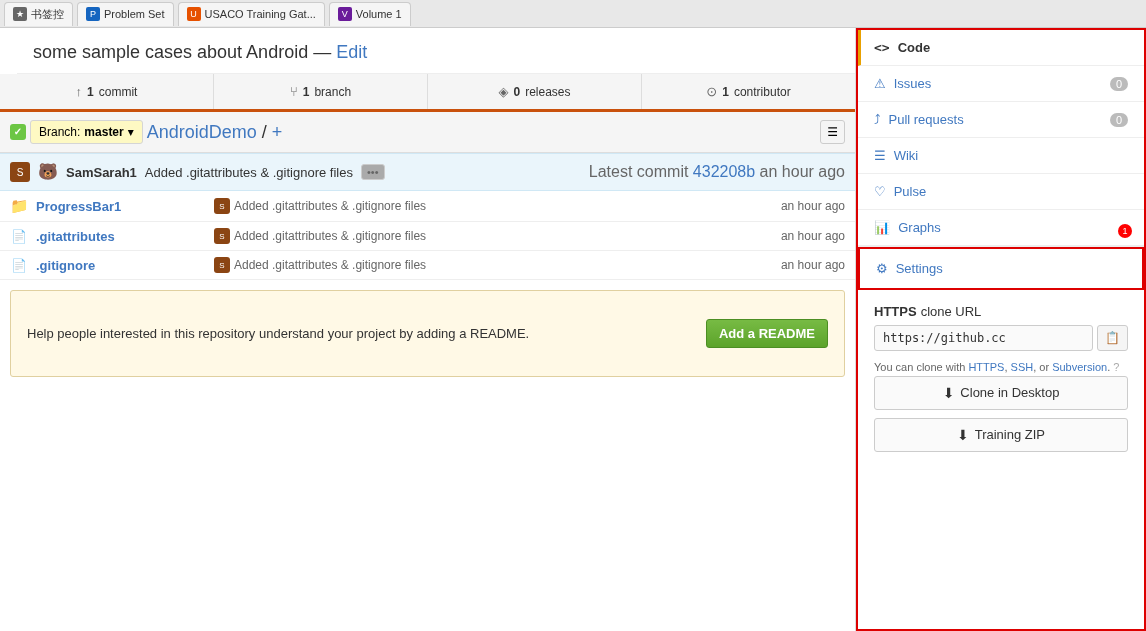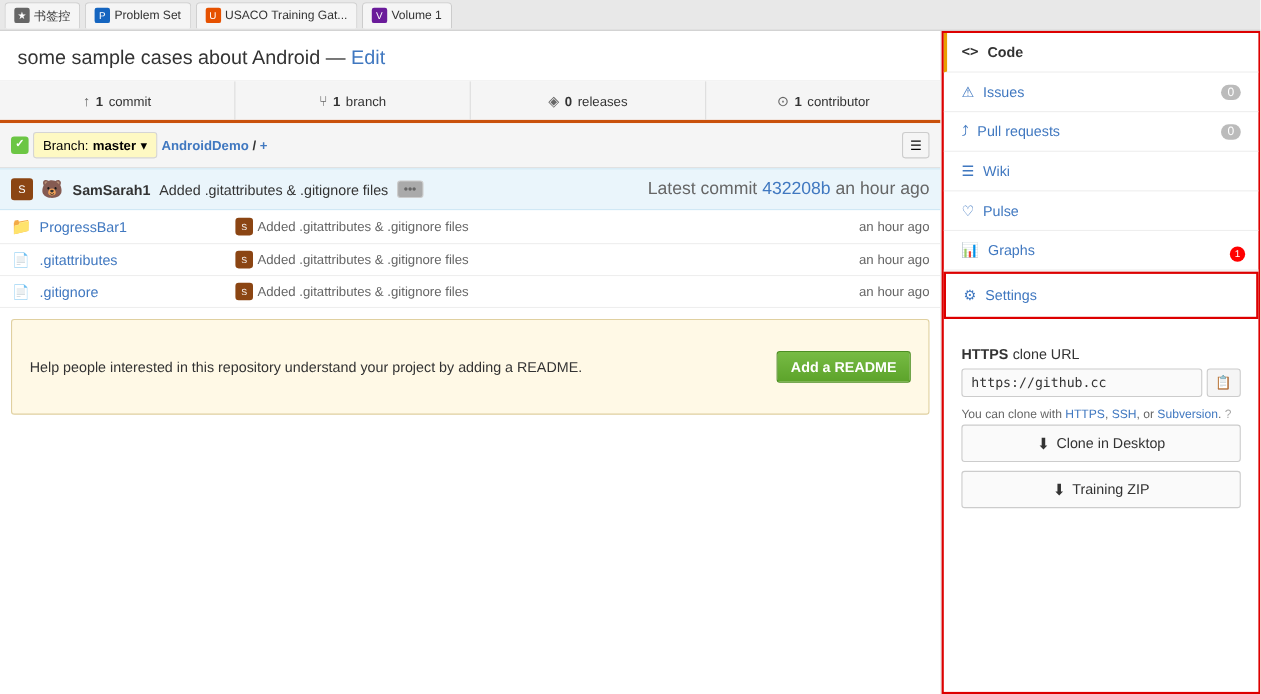--- a/index.html
+++ b/index.html
@@ -62,20 +62,21 @@
       overflow: hidden;
       border-right: 1px solid #ddd;
     }
 
     
     .page-title {
       padding: 14px 16px 10px;
       font-size: 18px;
       color: #333;
       border-bottom: 1px solid #eee;
+      margin-left: 17px;
     }
     .page-title a {
       color: #4078c0;
       text-decoration: none;
     }
 
     
     .stats-bar {
       display: flex;
       border-bottom: 3px solid #c9510c;
@@ -130,22 +131,22 @@
       height: 16px;
       background: #6cc644;
       border-radius: 3px;
       color: white;
       text-align: center;
       line-height: 16px;
       font-size: 10px;
       font-weight: bold;
     }
     .repo-path {
-      font-size: 12px;
-      font-weight: bold;
+      font-size: 18px;
+      font-weight: normal;
       color: #333;
     }
     .repo-path a { color: #4078c0; text-decoration: none; }
     .list-icon {
       background: none;
       border: 1px solid #ccc;
       border-radius: 3px;
       padding: 4px 6px;
       cursor: pointer;
       font-size: 12px;
@@ -220,20 +221,21 @@
     .file-icon {
       width: 18px;
       text-align: center;
       flex-shrink: 0;
     }
     .file-name {
       flex: 0 0 170px;
       color: #4078c0;
       text-decoration: none;
       font-size: 13px;
+      font-weight: bold;
     }
     .file-commit-msg {
       flex: 1;
       color: #666;
       font-size: 12px;
       display: flex;
       align-items: center;
       gap: 4px;
     }
     .file-time {
@@ -316,21 +318,21 @@
       align-items: center;
       gap: 8px;
       padding: 12px 16px;
       color: #4078c0;
       font-size: 13px;
       cursor: pointer;
     }
 
     
     .clone-section {
-      padding: 24px 16px;
+      padding: 14px 16px;
     }
     .clone-url-row {
       display: flex;
       align-items: center;
       gap: 4px;
       margin-bottom: 8px;
     }
     .clone-url-input {
       flex: 1;
       padding: 5px 8px;

